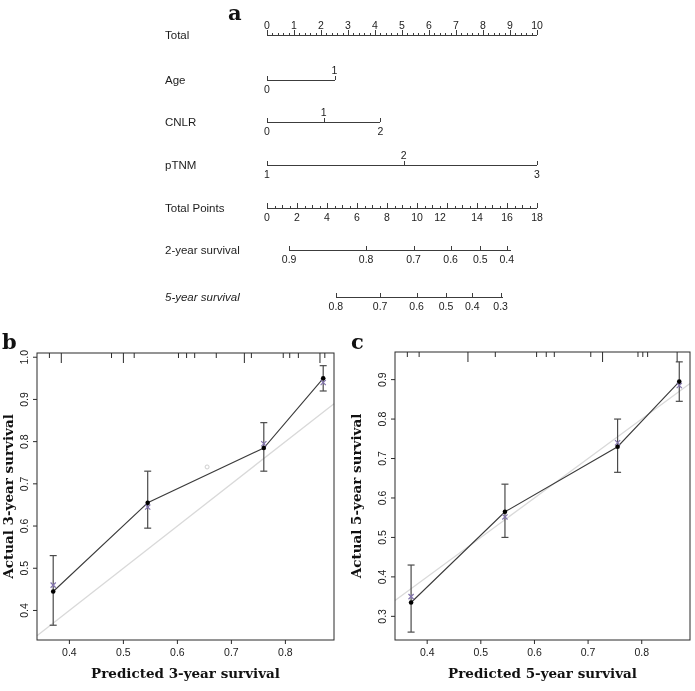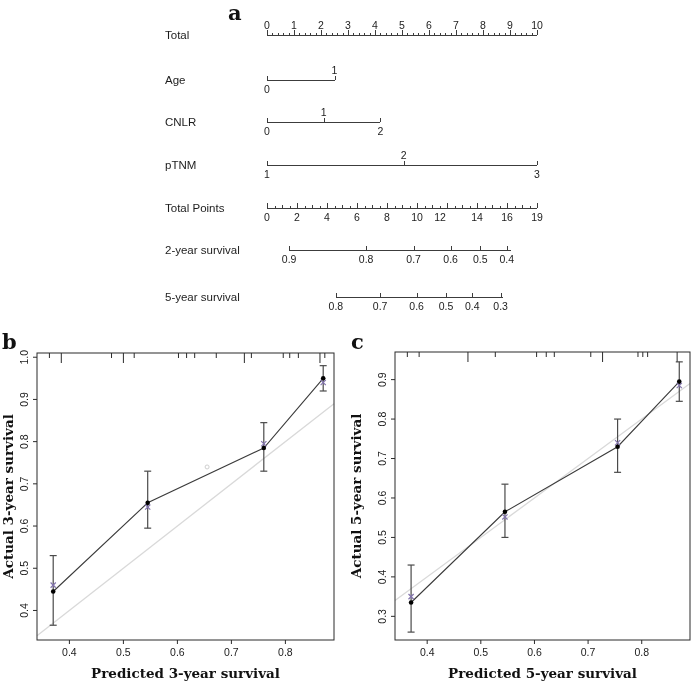--- a/index.html
+++ b/index.html
@@ -180,36 +180,36 @@
       <div class="nom-tick-label" style="left: 477px; top: 211px;">14</div>
       <div class="nom-tick" style="left: 484.5px; top: 206px; height: 2px; background: rgb(60, 60, 60);"></div>
       <div class="nom-tick" style="left: 492px; top: 204.5px; height: 3.5px; background: rgb(60, 60, 60);"></div>
       <div class="nom-tick" style="left: 499.5px; top: 206px; height: 2px; background: rgb(60, 60, 60);"></div>
       <div class="nom-tick" style="left: 507px; top: 203px; height: 5px; background: rgb(60, 60, 60);"></div>
       <div class="nom-tick-label" style="left: 507px; top: 211px;">16</div>
       <div class="nom-tick" style="left: 514.5px; top: 206px; height: 2px; background: rgb(60, 60, 60);"></div>
       <div class="nom-tick" style="left: 522px; top: 204.5px; height: 3.5px; background: rgb(60, 60, 60);"></div>
       <div class="nom-tick" style="left: 529.5px; top: 206px; height: 2px; background: rgb(60, 60, 60);"></div>
       <div class="nom-tick" style="left: 537px; top: 203px; height: 5px; background: rgb(60, 60, 60);"></div>
-      <div class="nom-tick-label" style="left: 537px; top: 211px;">19</div>
+      <div class="nom-tick-label" style="left: 537px; top: 211px;">18</div>
       <div class="nom-row-label" style="left: 165px; top: 242px;">2-year survival</div>
       <div class="nom-line" style="left: 289.14px; width: 222.21px; top: 250px; background: rgb(60, 60, 60);"></div>
       <div class="nom-tick" style="left: 289.1px; top: 246px; height: 4px; background: rgb(60, 60, 60);"></div>
       <div class="nom-tick-label" style="left: 289.1px; top: 253px;">0.9</div>
       <div class="nom-tick" style="left: 366.1px; top: 246px; height: 4px; background: rgb(60, 60, 60);"></div>
       <div class="nom-tick-label" style="left: 366.1px; top: 253px;">0.8</div>
       <div class="nom-tick" style="left: 413.6px; top: 246px; height: 4px; background: rgb(60, 60, 60);"></div>
       <div class="nom-tick-label" style="left: 413.6px; top: 253px;">0.7</div>
       <div class="nom-tick" style="left: 450.6px; top: 246px; height: 4px; background: rgb(60, 60, 60);"></div>
       <div class="nom-tick-label" style="left: 450.6px; top: 253px;">0.6</div>
       <div class="nom-tick" style="left: 480.3px; top: 246px; height: 4px; background: rgb(60, 60, 60);"></div>
       <div class="nom-tick-label" style="left: 480.3px; top: 253px;">0.5</div>
       <div class="nom-tick" style="left: 506.8px; top: 246px; height: 4px; background: rgb(60, 60, 60);"></div>
       <div class="nom-tick-label" style="left: 506.8px; top: 253px;">0.4</div>
-      <div class="nom-row-label" style="left: 165px; top: 289px;">5-year survival</div>
+      <div class="nom-row-label" style="left: 165px; top: 289px; font-style: italic;">5-year survival</div>
       <div class="nom-line" style="left: 335.85px; width: 167.4px; top: 297px; background: rgb(60, 60, 60);"></div>
       <div class="nom-tick" style="left: 335.9px; top: 293px; height: 4px; background: rgb(60, 60, 60);"></div>
       <div class="nom-tick-label" style="left: 335.9px; top: 300px;">0.8</div>
       <div class="nom-tick" style="left: 380.1px; top: 293px; height: 4px; background: rgb(60, 60, 60);"></div>
       <div class="nom-tick-label" style="left: 380.1px; top: 300px;">0.7</div>
       <div class="nom-tick" style="left: 416.6px; top: 293px; height: 4px; background: rgb(60, 60, 60);"></div>
       <div class="nom-tick-label" style="left: 416.6px; top: 300px;">0.6</div>
       <div class="nom-tick" style="left: 446px; top: 293px; height: 4px; background: rgb(60, 60, 60);"></div>
       <div class="nom-tick-label" style="left: 446px; top: 300px;">0.5</div>
       <div class="nom-tick" style="left: 472.2px; top: 293px; height: 4px; background: rgb(60, 60, 60);"></div>

